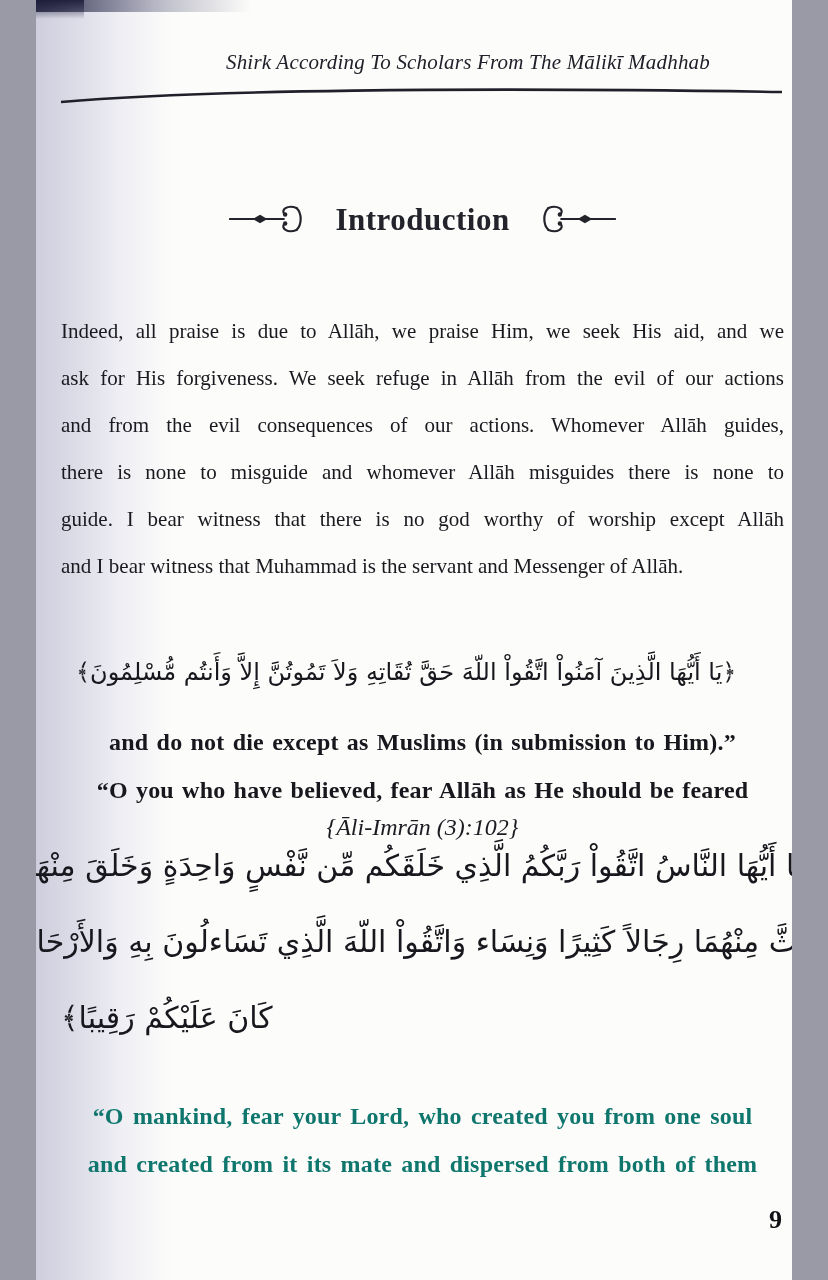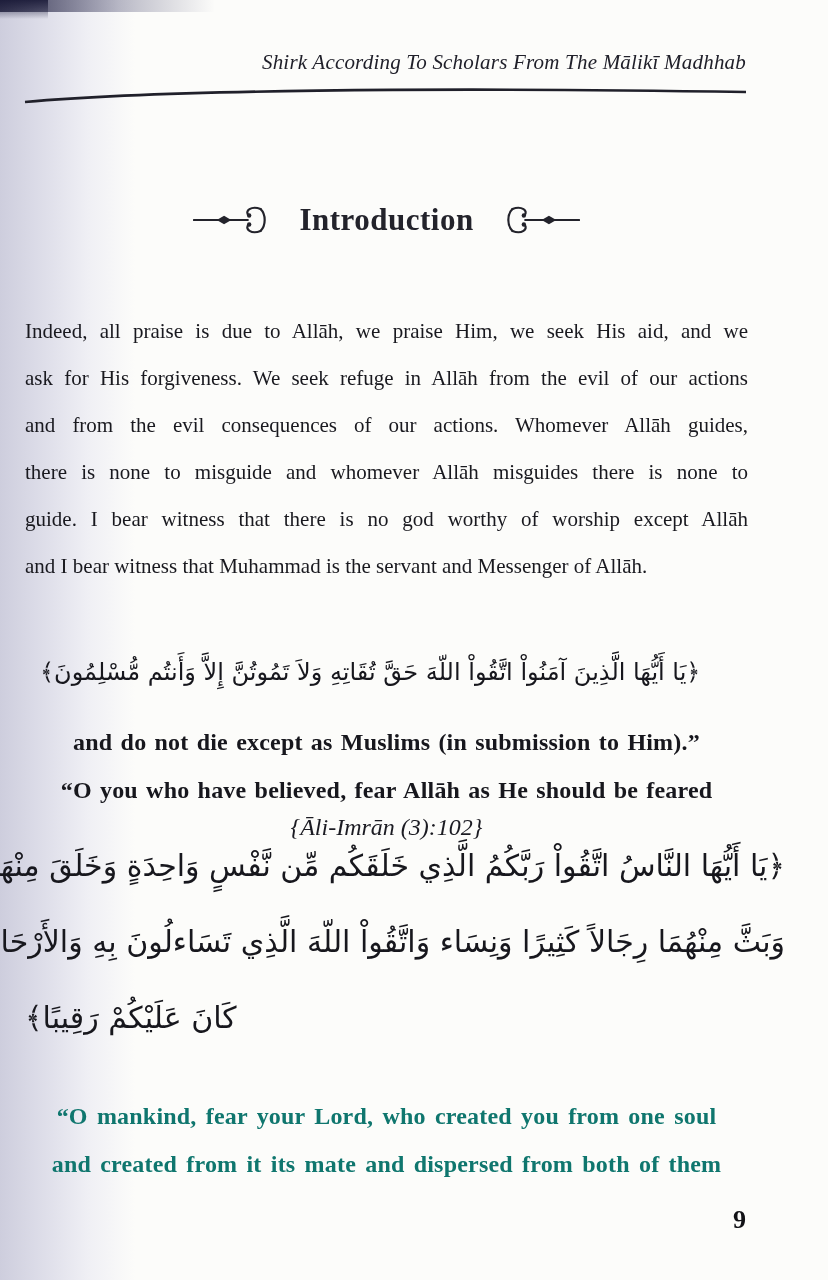--- a/index.html
+++ b/index.html
@@ -1,18 +1,18 @@
 <!DOCTYPE html>
 <html><head>
 <meta charset="utf-8">
 <style>
   html,body{margin:0;padding:0;background:#9a9aa6;}
   .page{
     position:relative;
-    width:828px;height:1280px;
+    width:756px;height:1280px;
     margin:0 auto;
     background:#fcfcfa;
     overflow:hidden;
     font-family:"Liberation Serif", serif;
     color:#1f1f28;
   }
   
   .shade-left{
     position:absolute;top:0;left:0;bottom:0;width:135px;
     background:linear-gradient(90deg,#c2c2d6 0%,#d8d8e6 35%,#ececf3 65%,rgba(252,252,250,0) 100%);
@@ -27,21 +27,21 @@
     background:linear-gradient(180deg,rgba(24,24,54,.85),rgba(24,24,54,0));
   }
   .running-head{
     position:absolute;top:50px;right:82px;
     font-style:italic;font-size:21px;letter-spacing:.2px;color:#20202a;
     white-space:nowrap;
   }
   .head-rule{position:absolute;top:84px;left:0;width:828px;height:26px;}
   .chapter-row{
     position:absolute;top:202px;left:25px;width:723px;
-    display:flex;align-items:center;justify-content:center;gap:22px;
+    display:flex;align-items:flex-start;justify-content:center;gap:22px;
   }
   .chapter-title{
     margin:0;font-size:31px;font-weight:bold;color:#23232b;letter-spacing:.5px;
     font-family:"Liberation Serif", serif;
   }
   .orn{width:84px;height:34px;flex:0 0 auto;}
   .orn.right{transform:scaleX(-1);}
   .body-par{
     position:absolute;top:308px;left:25px;width:723px;
     font-size:21px;line-height:47px;color:#19191f;

